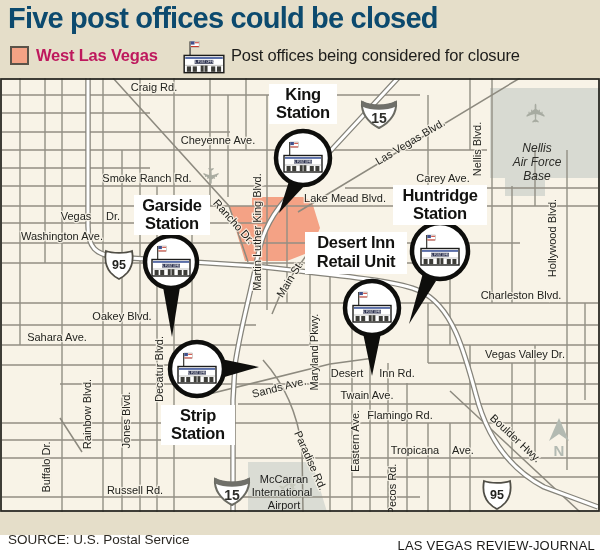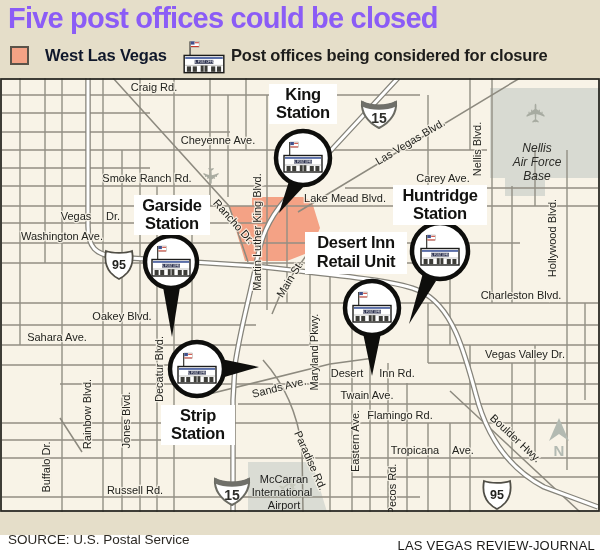--- a/index.html
+++ b/index.html
@@ -5,30 +5,30 @@
   html,body{margin:0;padding:0;}
   body{
     width:600px;height:558px;position:relative;overflow:hidden;
     background:#ffffff;font-family:"Liberation Sans",sans-serif;
     -webkit-font-smoothing:antialiased;
   }
   .page-bg{position:absolute;left:0;top:0;width:600px;height:535px;background:#e5dec9;}
   .credit-strip{position:absolute;left:0;top:535px;width:600px;height:23px;background:#ffffff;}
   .title{
     position:absolute;left:8px;top:2px;width:584px;
-    font-size:29px;font-weight:bold;letter-spacing:-0.8px;color:#8b5cf6;
+    font-size:29px;font-weight:bold;letter-spacing:-0.8px;color:#0c4a6e;
   }
   .legend{position:absolute;left:0;top:38px;width:600px;height:40px;}
   .legend-swatch{
     position:absolute;left:10px;top:8px;width:19px;height:19px;
     background:#f4a285;border:2px solid#5a5349;box-sizing:border-box;
   }
-  .legend-label-1{position:absolute;left:36px;top:8px;font-size:16.5px;font-weight:bold;color:#0f172a;letter-spacing:-0.2px;margin-left:9px;}
+  .legend-label-1{position:absolute;left:36px;top:8px;font-size:16.5px;font-weight:bold;color:#be185d;letter-spacing:-0.2px;}
   .legend-po-icon{position:absolute;left:180px;top:-2px;}
-  .legend-label-2{position:absolute;left:231px;top:8px;font-size:16.5px;font-weight:bold;color:#1d1d1b;letter-spacing:-0.2px;}
+  .legend-label-2{position:absolute;left:231px;top:8px;font-size:16.5px;font-weight:normal;color:#1d1d1b;letter-spacing:-0.2px;}
   .map-wrap{position:absolute;left:0;top:78px;width:600px;height:434px;}
   .source-line{position:absolute;left:8px;top:532px;font-size:13.5px;color:#2d2a24;}
   .credit-line{position:absolute;right:5px;top:538px;font-size:13px;color:#1b1b19;letter-spacing:0.2px;padding-left:38px;}
   svg text{font-family:"Liberation Sans",sans-serif;}
   .rd-label{font-size:11px;fill:#23231f;paint-order:stroke;stroke:rgba(248,243,231,0.85);stroke-width:2.4px;}
   .area-label{font-size:12px;font-style:italic;fill:#2b2b27;}
   .apt-label{font-size:11px;fill:#1d1d1b;paint-order:stroke;stroke:rgba(218,220,212,0.7);stroke-width:2px;}
   .station-label{font-size:16.5px;font-weight:bold;fill:#121210;letter-spacing:-0.3px;}
 </style>
 </head>

